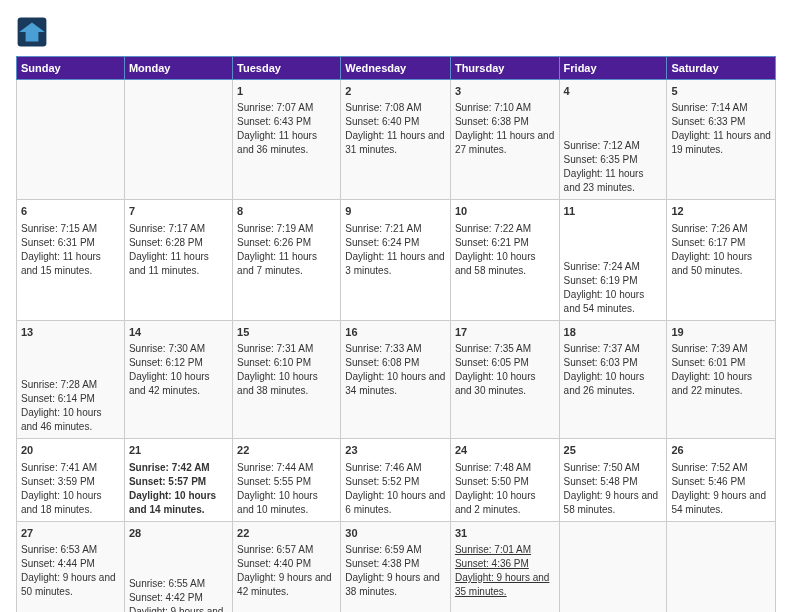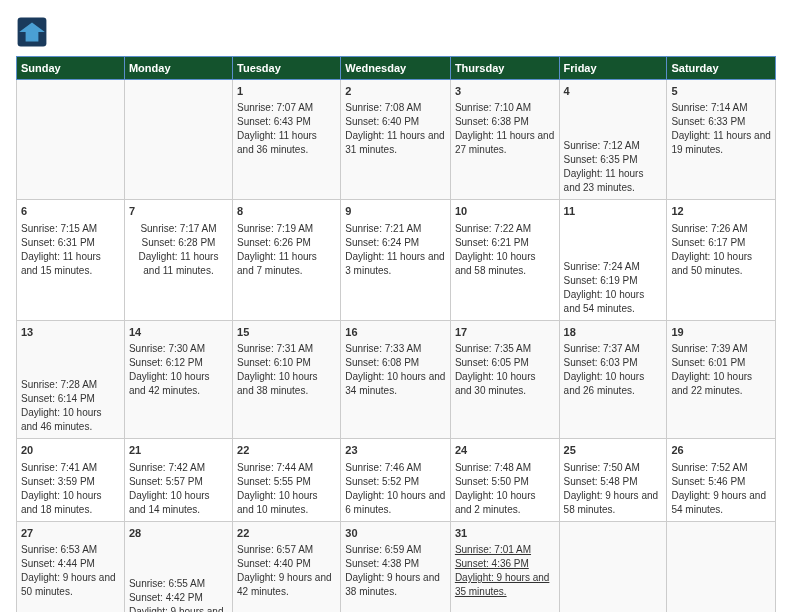--- a/index.html
+++ b/index.html
@@ -45,21 +45,21 @@
     .subtitle {
       font-size: 14px;
       color: #555;
     }
     table {
       width: 100%;
       border-collapse: collapse;
       font-size: 10px;
     }
     thead tr th {
-      background-color: #14532d;
+      background-color: #4c1d95;
       color: #fff;
       padding: 5px 4px;
       text-align: left;
       font-size: 11px;
       font-weight: bold;
       border: 1px solid #5a8ecb;
     }
     tbody tr td {
       border: 1px solid #ccc;
       vertical-align: top;
@@ -159,21 +159,21 @@
       </tr>
       <tr>
         <td>
           <span class="day-num">6</span>
           <div class="day-info" style="white-space: pre-line;">Sunrise: 7:15 AM
 Sunset: 6:31 PM
 Daylight: 11 hours and 15 minutes.</div>
         </td>
         <td>
           <span class="day-num">7</span>
-          <div class="day-info" style="white-space: pre-line; text-align: center;">Sunrise: 7:17 AM
+          <div class="day-info" style="white-space: pre-line;">Sunrise: 7:17 AM
 Sunset: 6:28 PM
 Daylight: 11 hours and 11 minutes.</div>
         </td>
         <td>
           <span class="day-num">8</span>
           <div class="day-info" style="white-space: pre-line;">Sunrise: 7:19 AM
 Sunset: 6:26 PM
 Daylight: 11 hours and 7 minutes.</div>
         </td>
         <td>
@@ -247,21 +247,21 @@
       </tr>
       <tr>
         <td>
           <span class="day-num">20</span>
           <div class="day-info" style="white-space: pre-line;">Sunrise: 7:41 AM
 Sunset: 3:59 PM
 Daylight: 10 hours and 18 minutes.</div>
         </td>
         <td>
           <span class="day-num">21</span>
-          <div class="day-info" style="white-space: pre-line;">Sunrise: 7:42 AM
+          <div class="day-info" style="white-space: pre-line; font-weight: bold;">Sunrise: 7:42 AM
 Sunset: 5:57 PM
 Daylight: 10 hours and 14 minutes.</div>
         </td>
         <td>
           <span class="day-num">22</span>
           <div class="day-info" style="white-space: pre-line;">Sunrise: 7:44 AM
 Sunset: 5:55 PM
 Daylight: 10 hours and 10 minutes.</div>
         </td>
         <td>

